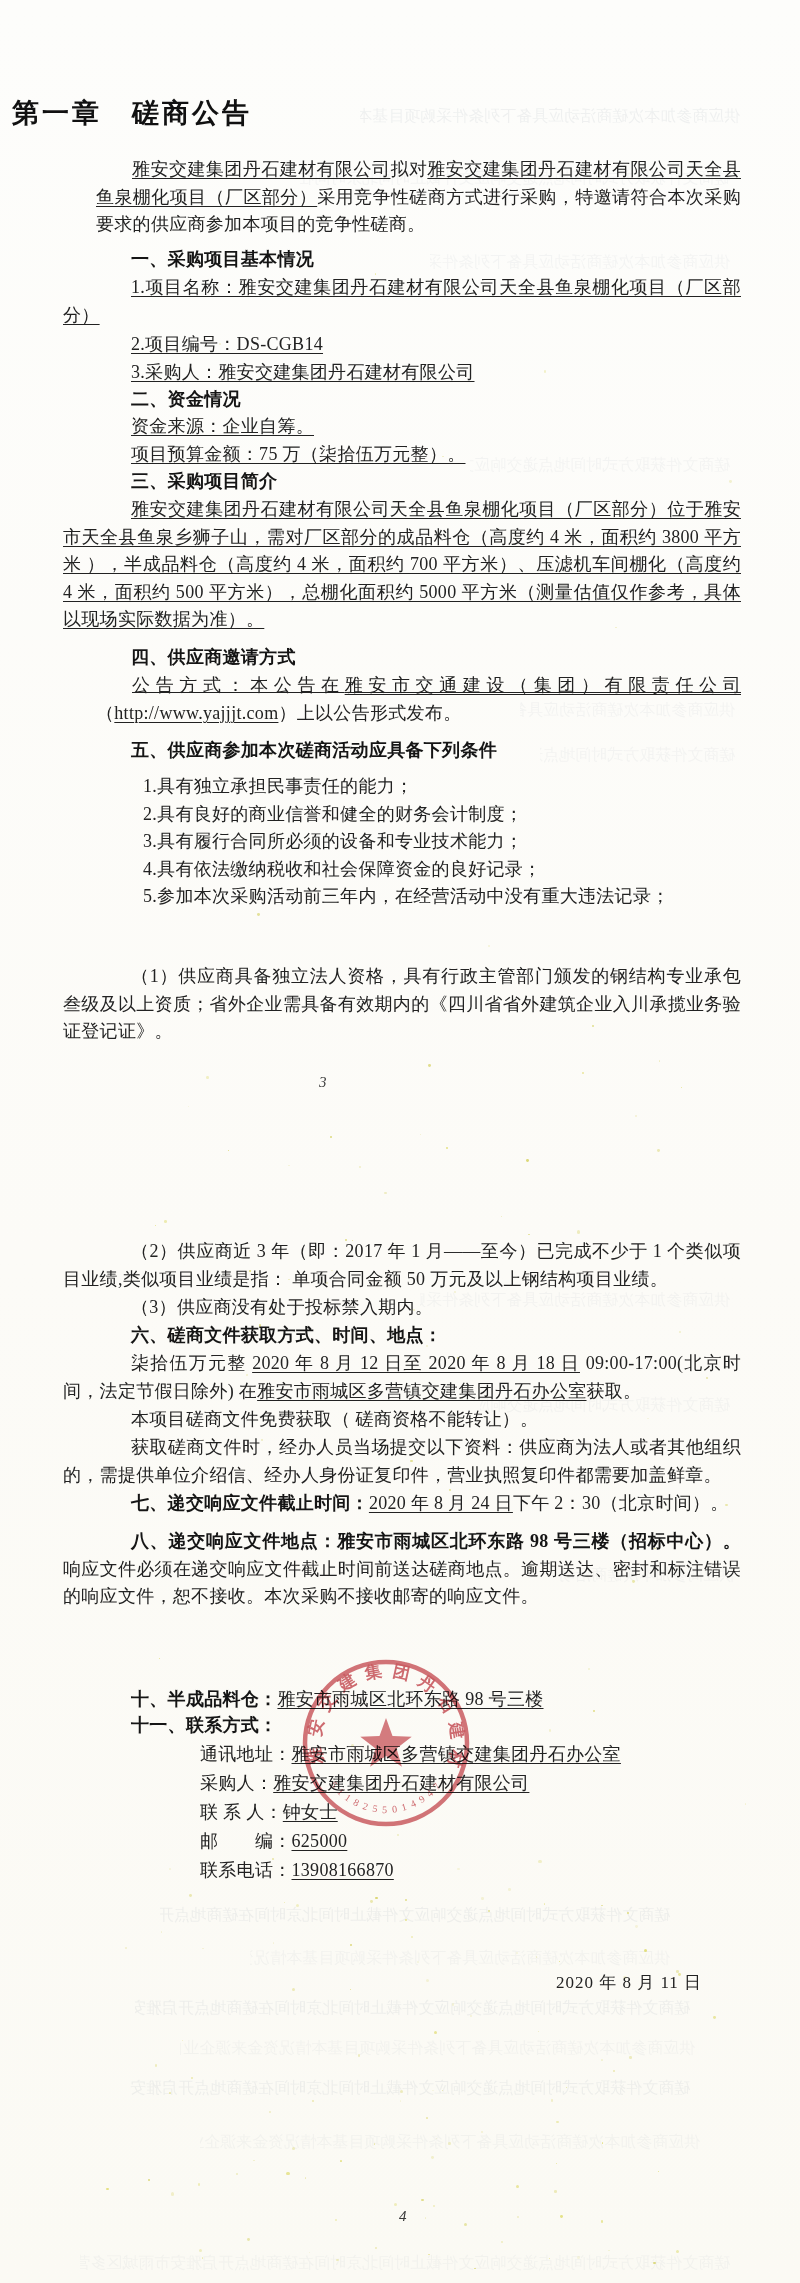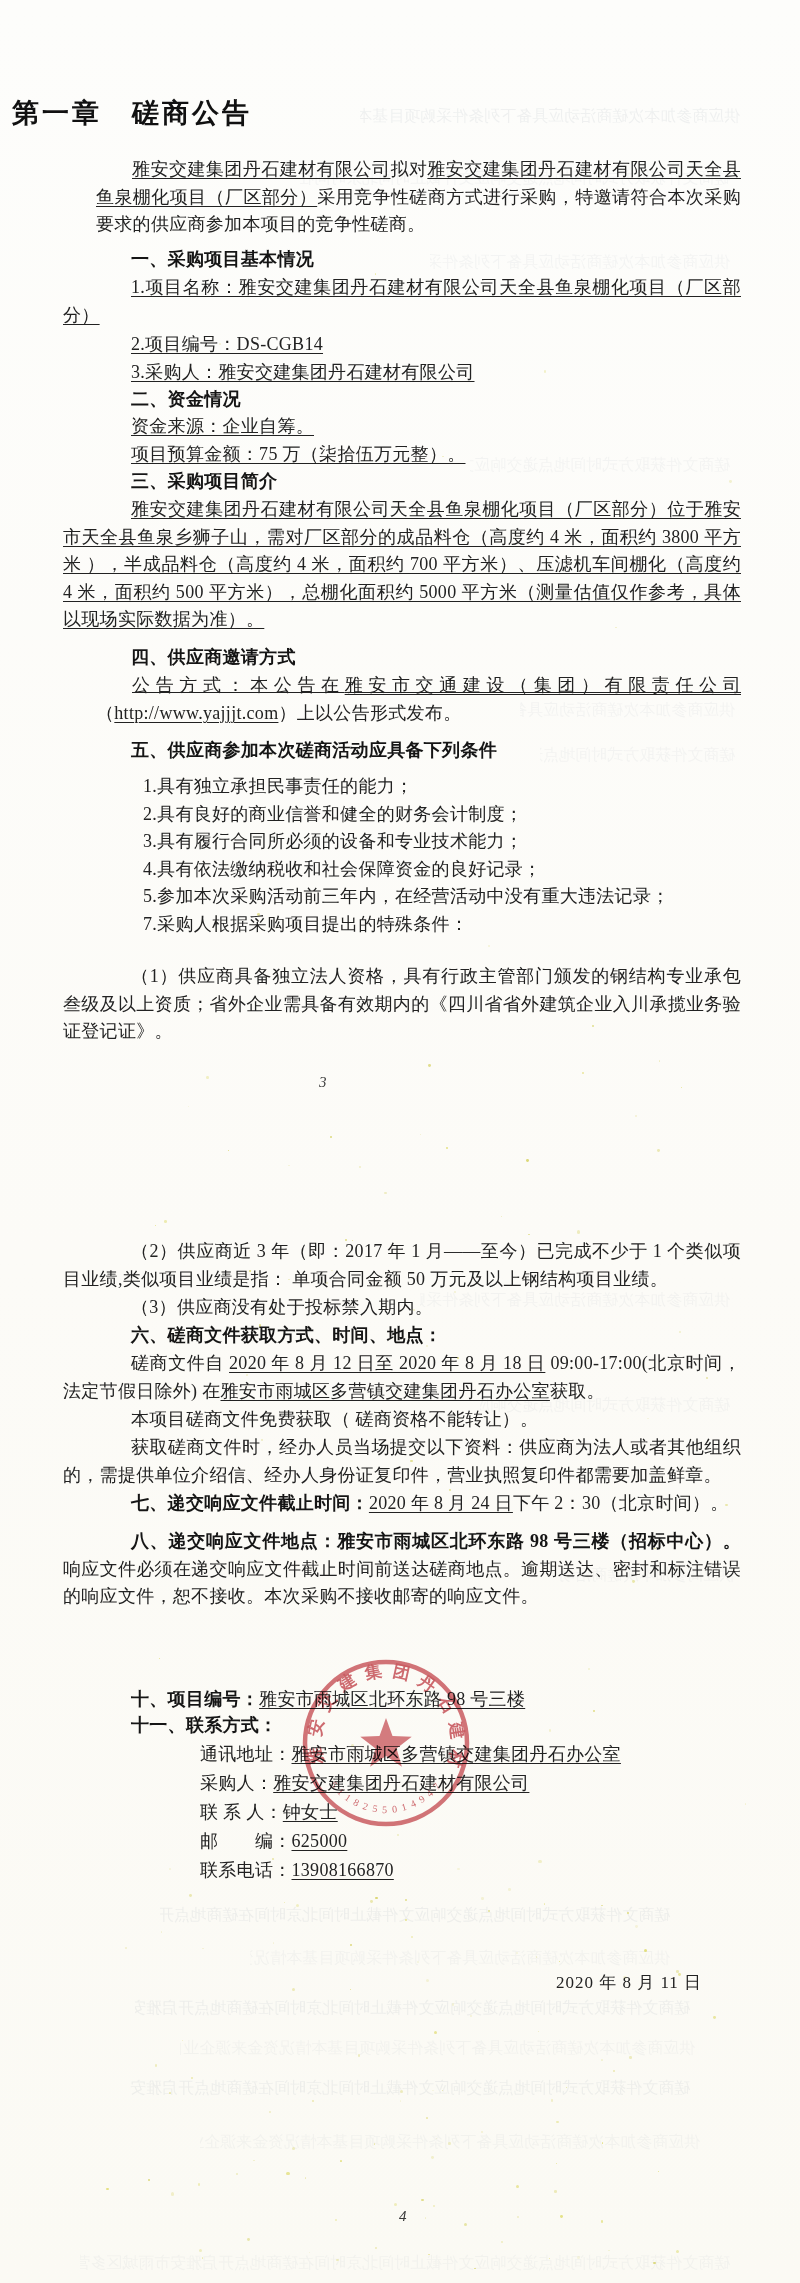--- a/index.html
+++ b/index.html
@@ -277,48 +277,47 @@
   </div>
 
   <div class="abs blk w-line hd" style="top:737px;">五、供应商参加本次磋商活动应具备下列条件</div>
 
   <div class="abs blk w-item" style="top:773px;line-height:27.5px;">
     <span class="li">1.具有独立承担民事责任的能力；</span>
     <span class="li">2.具有良好的商业信誉和健全的财务会计制度；</span>
     <span class="li">3.具有履行合同所必须的设备和专业技术能力；</span>
     <span class="li">4.具有依法缴纳税收和社会保障资金的良好记录；</span>
     <span class="li">5.参加本次采购活动前三年内，在经营活动中没有重大违法记录；</span>
-    <span class="li">7.采购人根据采购项目提出的特殊条件：</span>
   </div>
 
   <div class="abs blk w-wide" style="top:963px;">（1）供应商具备独立法人资格，具有行政主管部门颁发的钢结构专业承包叁级及以上资质；省外企业需具备有效期内的《四川省省外建筑企业入川承揽业务验证登记证》。</div>
 
   <div class="abs pgnum" style="top:1074px;left:319px;">3</div>
 
   <div class="abs blk w-wide" style="top:1238px;">（2）供应商近 3 年（即：2017 年 1 月——至今）已完成不少于 1 个类似项目业绩,类似项目业绩是指： 单项合同金额 50 万元及以上钢结构项目业绩。</div>
   <div class="abs blk w-line" style="top:1294px;">（3）供应商没有处于投标禁入期内。</div>
 
   <div class="abs blk w-line hd" style="top:1322px;">六、磋商文件获取方式、时间、地点：</div>
   <div class="abs blk w-wide" style="top:1350px;">
-    <span>磋商文件自 </span><u>2020 年 8 月 12 日至 2020 年 8 月 18 日</u><span> 09:00-17:00(北京时间，法定节假日除外) 在</span><u>雅安市雨城区多营镇交建集团丹石办公室</u><span>获取。</span>
+    <span>柒拾伍万元整 </span><u>2020 年 8 月 12 日至 2020 年 8 月 18 日</u><span> 09:00-17:00(北京时间，法定节假日除外) 在</span><u>雅安市雨城区多营镇交建集团丹石办公室</u><span>获取。</span>
   </div>
   <div class="abs blk w-wide" style="top:1434px;">获取磋商文件时，经办人员当场提交以下资料：供应商为法人或者其他组织的，需提供单位介绍信、经办人身份证复印件，营业执照复印件都需要加盖鲜章。</div>
   <div class="abs blk w-line" style="top:1406px;">本项目磋商文件免费获取（ 磋商资格不能转让）。</div>
 
   <div class="abs blk w-wide" style="top:1490px;">
     <span class="hd">七、递交响应文件截止时间：</span><u>2020 年 8 月 24 日</u><span>下午 2：30（北京时间）。</span>
   </div>
 
   <div class="abs blk w-wide" style="top:1528px;">
     <span class="hd">八、递交响应文件地点：雅安市雨城区北环东路 98 号三楼（招标中心）。</span><span>响应文件必须在递交响应文件截止时间前送达磋商地点。逾期送达、密封和标注错误的响应文件，恕不接收。本次采购不接收邮寄的响应文件。</span>
   </div>
 
 
   <div class="abs blk w-line" style="top:1686px;">
-    <span class="hd">十、项目编号：</span><u>雅安市雨城区北环东路 98 号三楼</u>
+    <span class="hd">十、半成品料仓：</span><u>雅安市雨城区北环东路 98 号三楼</u>
   </div>
 
   <div class="abs blk w-line hd" style="top:1712px;">十一、联系方式：</div>
 
   <div class="abs" style="top:1740px;left:200px;">
     <span class="contact-row">
       <span class="contact-label">通讯地址：</span><u>雅安市雨城区多营镇交建集团丹石办公室</u>
     </span>
     <span class="contact-row">
       <span class="contact-label">采购人：</span><u>雅安交建集团丹石建材有限公司</u>

